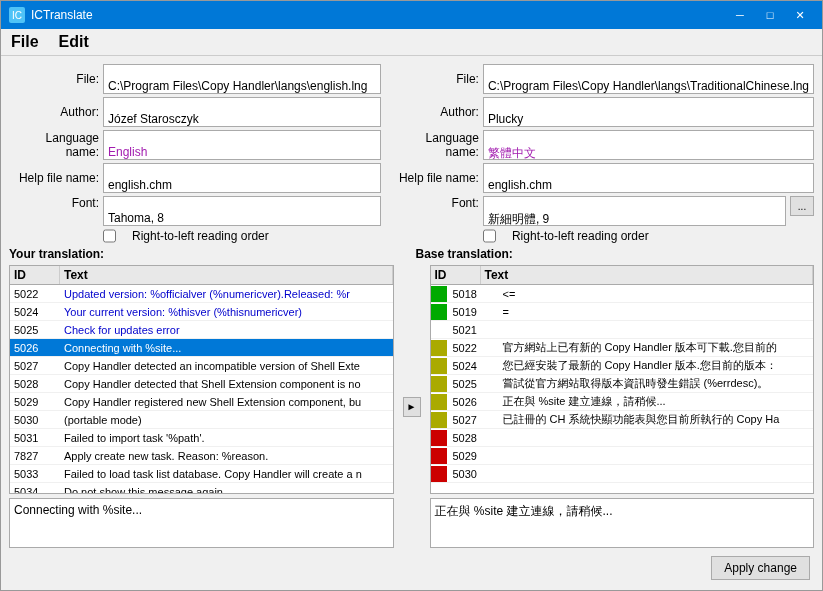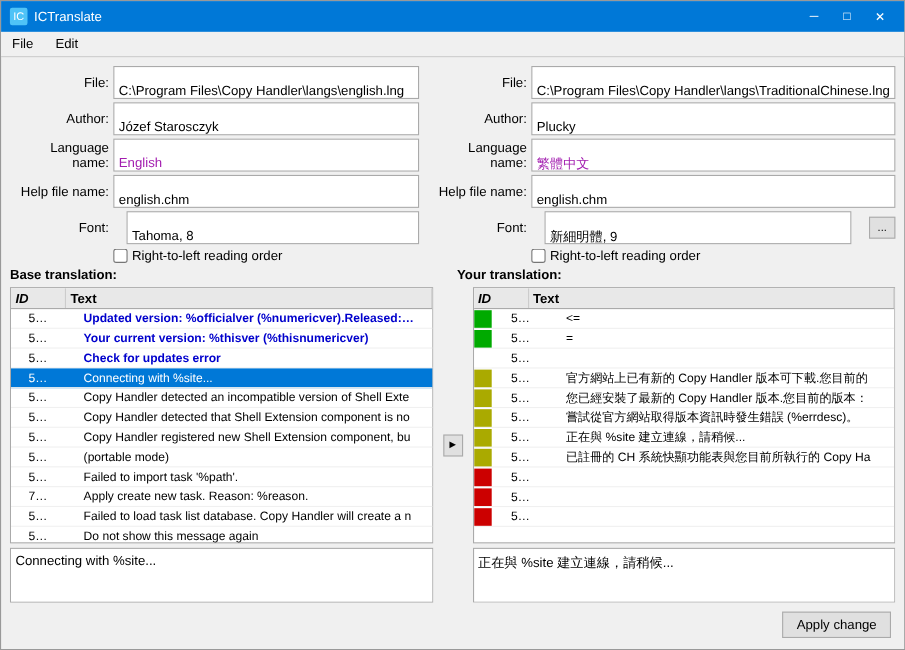--- a/index.html
+++ b/index.html
@@ -66,21 +66,22 @@
       background: #f0f0f0;
       padding: 2px 4px;
       display: flex;
       gap: 8px;
       border-bottom: 1px solid #ccc;
       flex-shrink: 0;
     }
     .menu-item {
       padding: 2px 6px;
       cursor: pointer;
-      font-size: 12px;
+      font-size: 16px;
+      font-weight: bold;
     }
     .content {
       flex: 1;
       padding: 8px;
       display: flex;
       flex-direction: column;
       gap: 4px;
       overflow: hidden;
     }
     .top-panels {
@@ -114,38 +115,37 @@
       height: 20px;
       overflow: hidden;
       text-overflow: ellipsis;
       white-space: nowrap;
     }
     .field-value.language-name {
       color: #a21caf;
     }
     .font-row {
       display: flex;
-      align-items: center;
-      gap: 16px;
+      align-items: flex-start;
+      gap: 4px;
     }
     .font-btn {
       width: 24px;
       height: 20px;
       background: #e0e0e0;
       border: 1px solid #aaa;
       cursor: pointer;
       font-size: 10px;
       display: flex;
       align-items: center;
       justify-content: center;
     }
     .checkbox-row {
       display: flex;
-      align-items: center;
-      gap: 4px;
+      gap: 16px;
       padding-left: 94px;
       font-size: 12px;
     }
     .section-label {
       font-size: 12px;
       font-weight: bold;
       margin-top: 4px;
     }
     .panels-bottom {
       display: flex;
@@ -172,55 +172,55 @@
       background: #e8e8e8;
       border-bottom: 1px solid #aaa;
       flex-shrink: 0;
     }
     .th {
       padding: 2px 4px;
       font-size: 12px;
       font-weight: bold;
       border-right: 1px solid #ccc;
     }
-    .th-id { width: 50px; font-style: italic; }
+    .th-id { width: 50px; }
     .th-text { flex: 1; }
     .table-body {
       flex: 1;
       overflow-y: auto;
       overflow-x: hidden;
     }
     .table-row {
       display: flex;
       align-items: center;
       min-height: 18px;
       border-bottom: 1px solid #f0f0f0;
     }
     .table-row.selected {
       background: #0078d7;
       color: white;
     }
     .td {
-      padding: 1px 16px;
+      padding: 1px 4px;
       font-size: 11px;
       overflow: hidden;
       text-overflow: ellipsis;
       white-space: nowrap;
     }
     .td-id { width: 50px; flex-shrink: 0; }
     .td-text { flex: 1; }
     .td-color-indicator {
       width: 16px;
       height: 16px;
       flex-shrink: 0;
       margin-right: 2px;
     }
     .td-id-right { width: 50px; flex-shrink: 0; }
     .td-text-right { flex: 1; font-size: 11px; }
-    .row-link { color: #0000cc; font-weight: bold; }
+    .row-link { color: #0000cc; }
     .preview-box {
       border: 1px solid #aaa;
       background: white;
       min-height: 50px;
       max-height: 60px;
       padding: 4px;
       font-size: 12px;
       margin-top: 4px;
       overflow: hidden;
       flex-shrink: 0;
@@ -336,24 +336,24 @@
         </div>
         <div class="checkbox-row">
           <input type="checkbox" style="">
           <span>Right-to-left reading order</span>
         </div>
       </div>
     </div>
 
     <div style="display:flex; gap:8px; flex-shrink:0;">
       <div style="flex:1;">
+        <span class="section-label">Your translation:</span>
+      </div>
+      <div style="flex:1;">
         <span class="section-label">Base translation:</span>
-      </div>
-      <div style="flex:1;">
-        <span class="section-label">Your translation:</span>
       </div>
     </div>
 
     <div class="panels-bottom">
 
       <div class="translation-panel">
         <div class="table-container">
           <div class="table-header">
             <div class="th th-id">ID</div>
             <div class="th th-text">Text</div>

